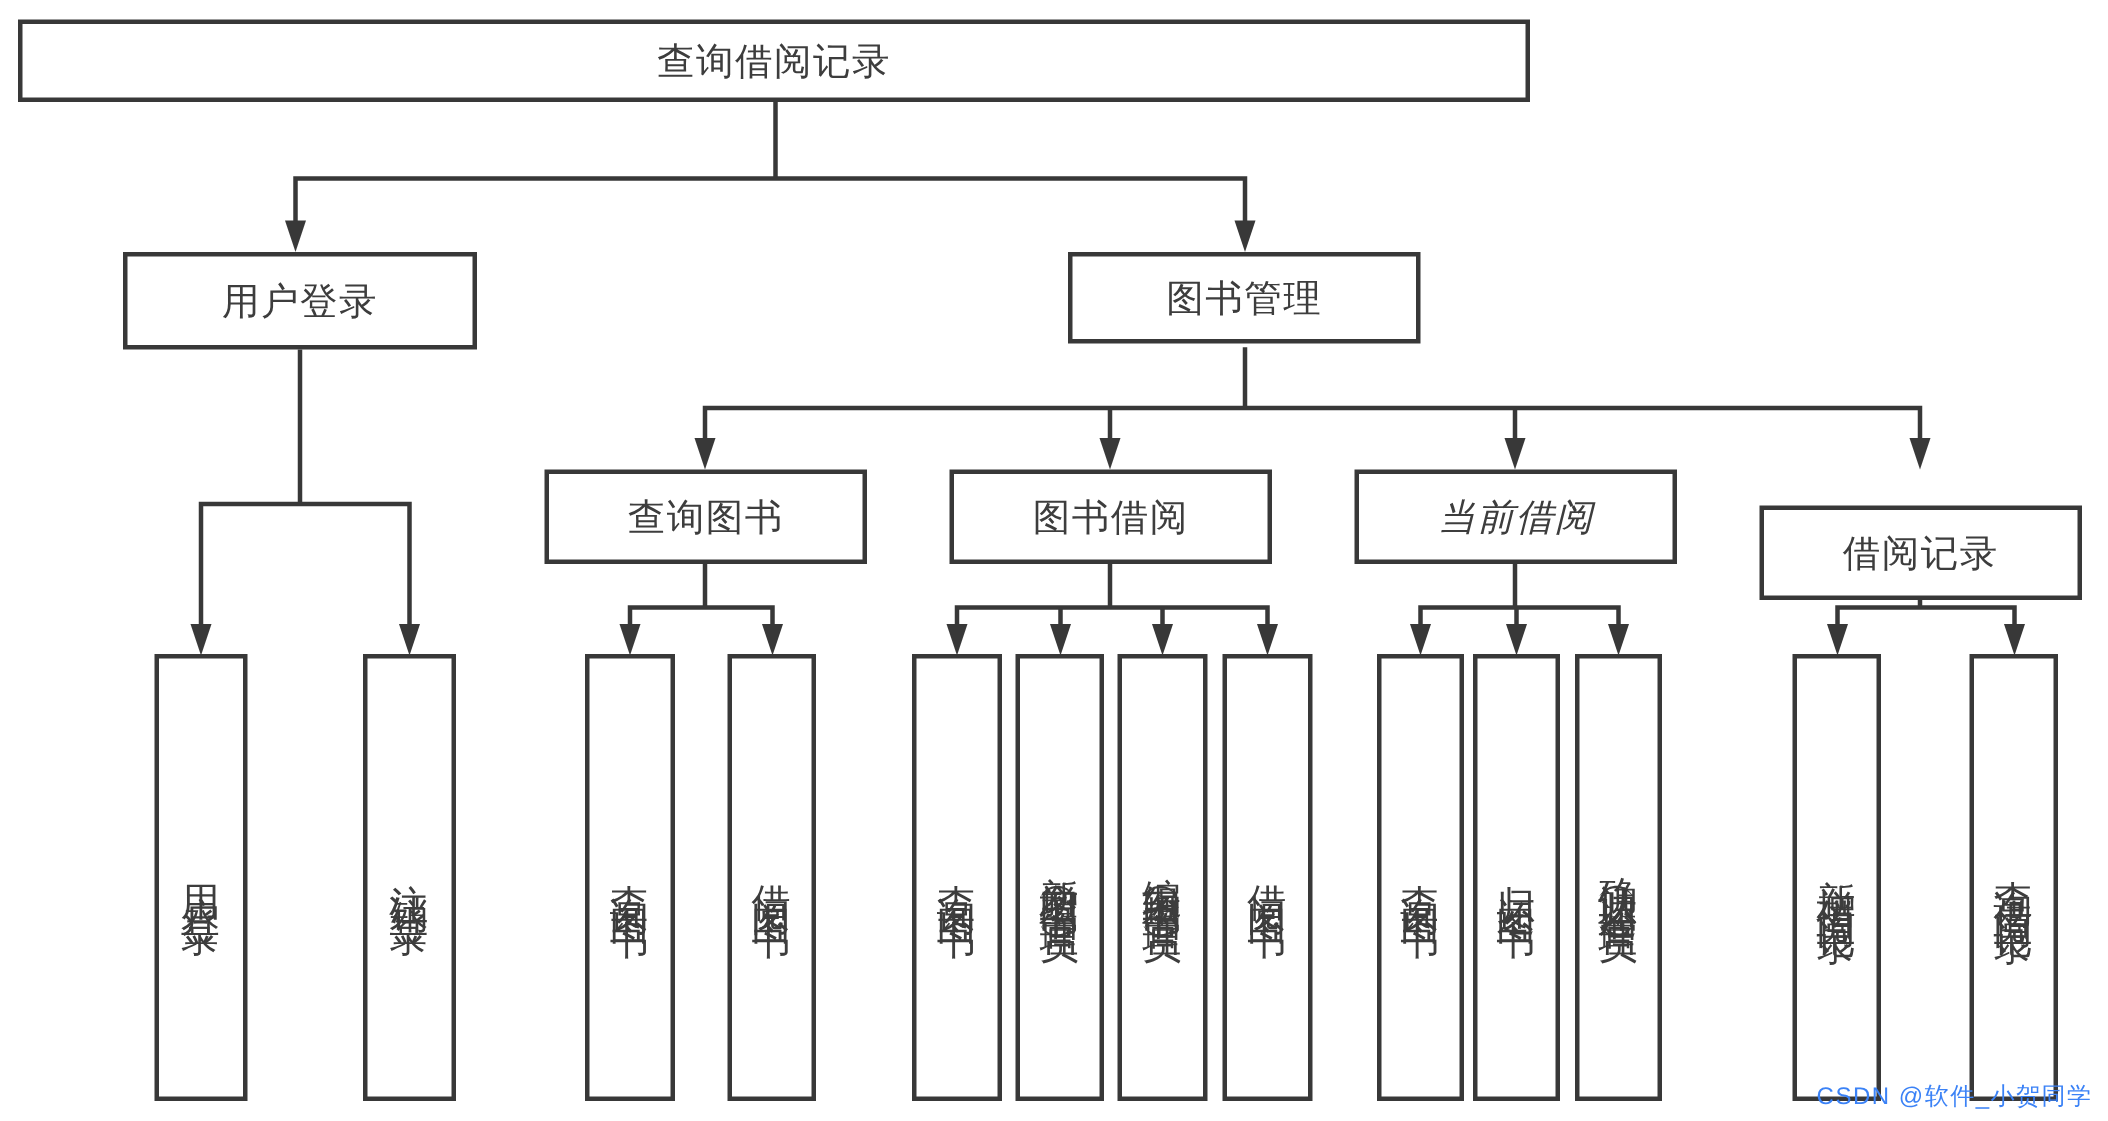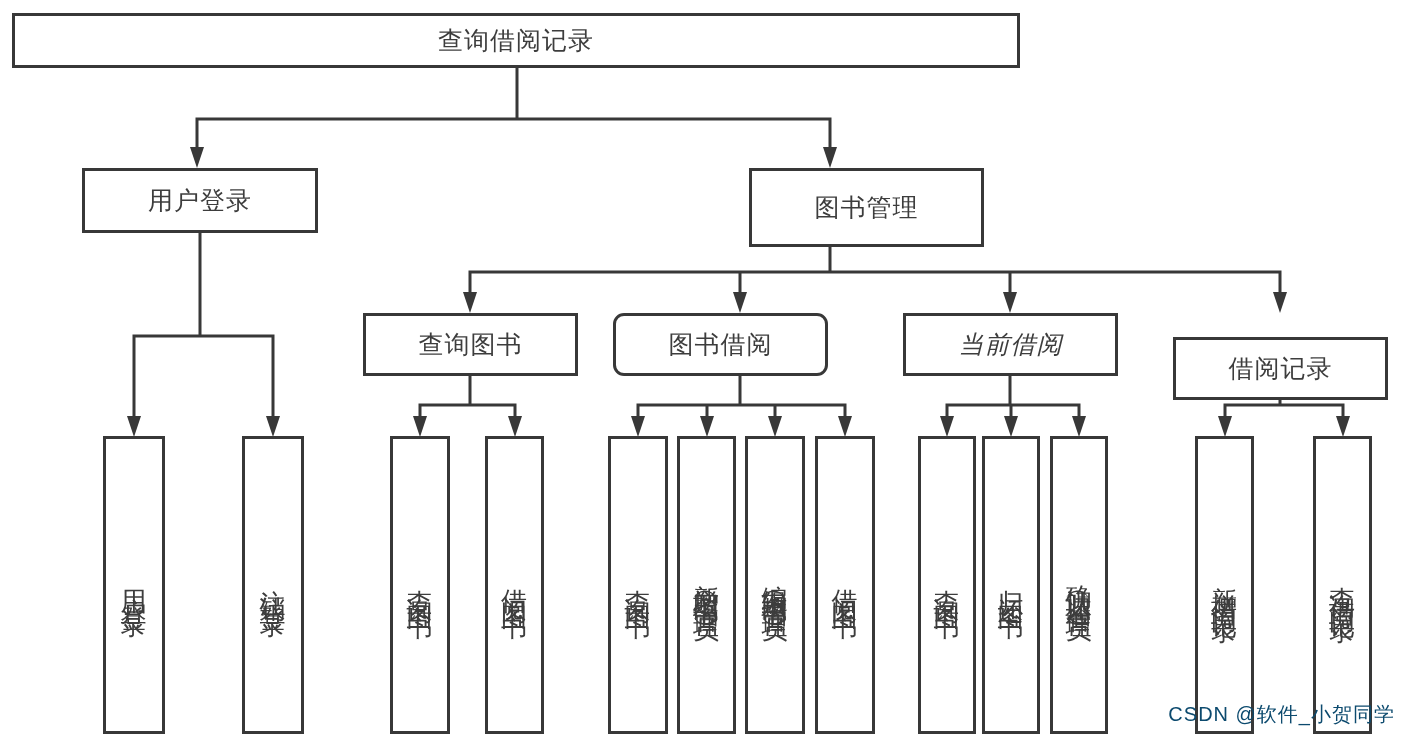--- a/index.html
+++ b/index.html
@@ -42,23 +42,23 @@
   .node.v .vtext {
     writing-mode: vertical-rl;
     text-orientation: mixed;
     font-size: 26px;
     line-height: 1;
     white-space: nowrap;
   }
   .watermark {
     position: absolute;
     right: 10px;
-    bottom: 19px;
-    font-size: 20px;
-    color: #0c4a6e;
+    bottom: 5px;
+    font-size: 16px;
+    color: #3b82f6;
     letter-spacing: 1px;
     z-index: 3;
     white-space: nowrap;
   }
 </style>
 </head>
 <body>
 
 <div class="canvas">
 
@@ -98,24 +98,24 @@
       <polygon points="1004,416 1018,416 1011,437"></polygon>
       <polygon points="1072,416 1086,416 1079,437"></polygon>
       <polygon points="1218,416 1232,416 1225,437"></polygon>
       <polygon points="1336,416 1350,416 1343,437"></polygon>
     </g>
   </svg>
 
   <div class="node h" style="left:12px; top:13px; width:1008px; height:55px;">查询借阅记录</div>
 
   <div class="node h" style="left:82px; top:168px; width:236px; height:65px;">用户登录</div>
-  <div class="node h" style="left:749px; top:168px; width:235px; height:79px;">图书管理</div>
+  <div class="node h" style="left:712px; top:168px; width:235px; height:61px;">图书管理</div>
 
   <div class="node h" style="left:363px; top:313px; width:215px; height:63px;">查询图书</div>
-  <div class="node h" style="left:613px; top:313px; width:215px; height:63px;border-radius:11px;">图书借阅</div>
+  <div class="node h" style="left:633px; top:313px; width:215px; height:63px;">图书借阅</div>
   <div class="node h" style="left:903px; top:313px; width:215px; height:63px;font-style:italic;">当前借阅</div>
   <div class="node h" style="left:1173px; top:313px; width:215px; height:63px;margin-top:24px;">借阅记录</div>
 
   <div class="node v" style="left:103px; top:436px; width:62px; height:298px;">
     <span class="vtext" style="letter-spacing: 0.3em;">用户登录</span>
   </div>
   <div class="node v" style="left:242px; top:436px; width:62px; height:298px;">
     <span class="vtext" style="letter-spacing: 0.3em;">注销登录</span>
   </div>
 

